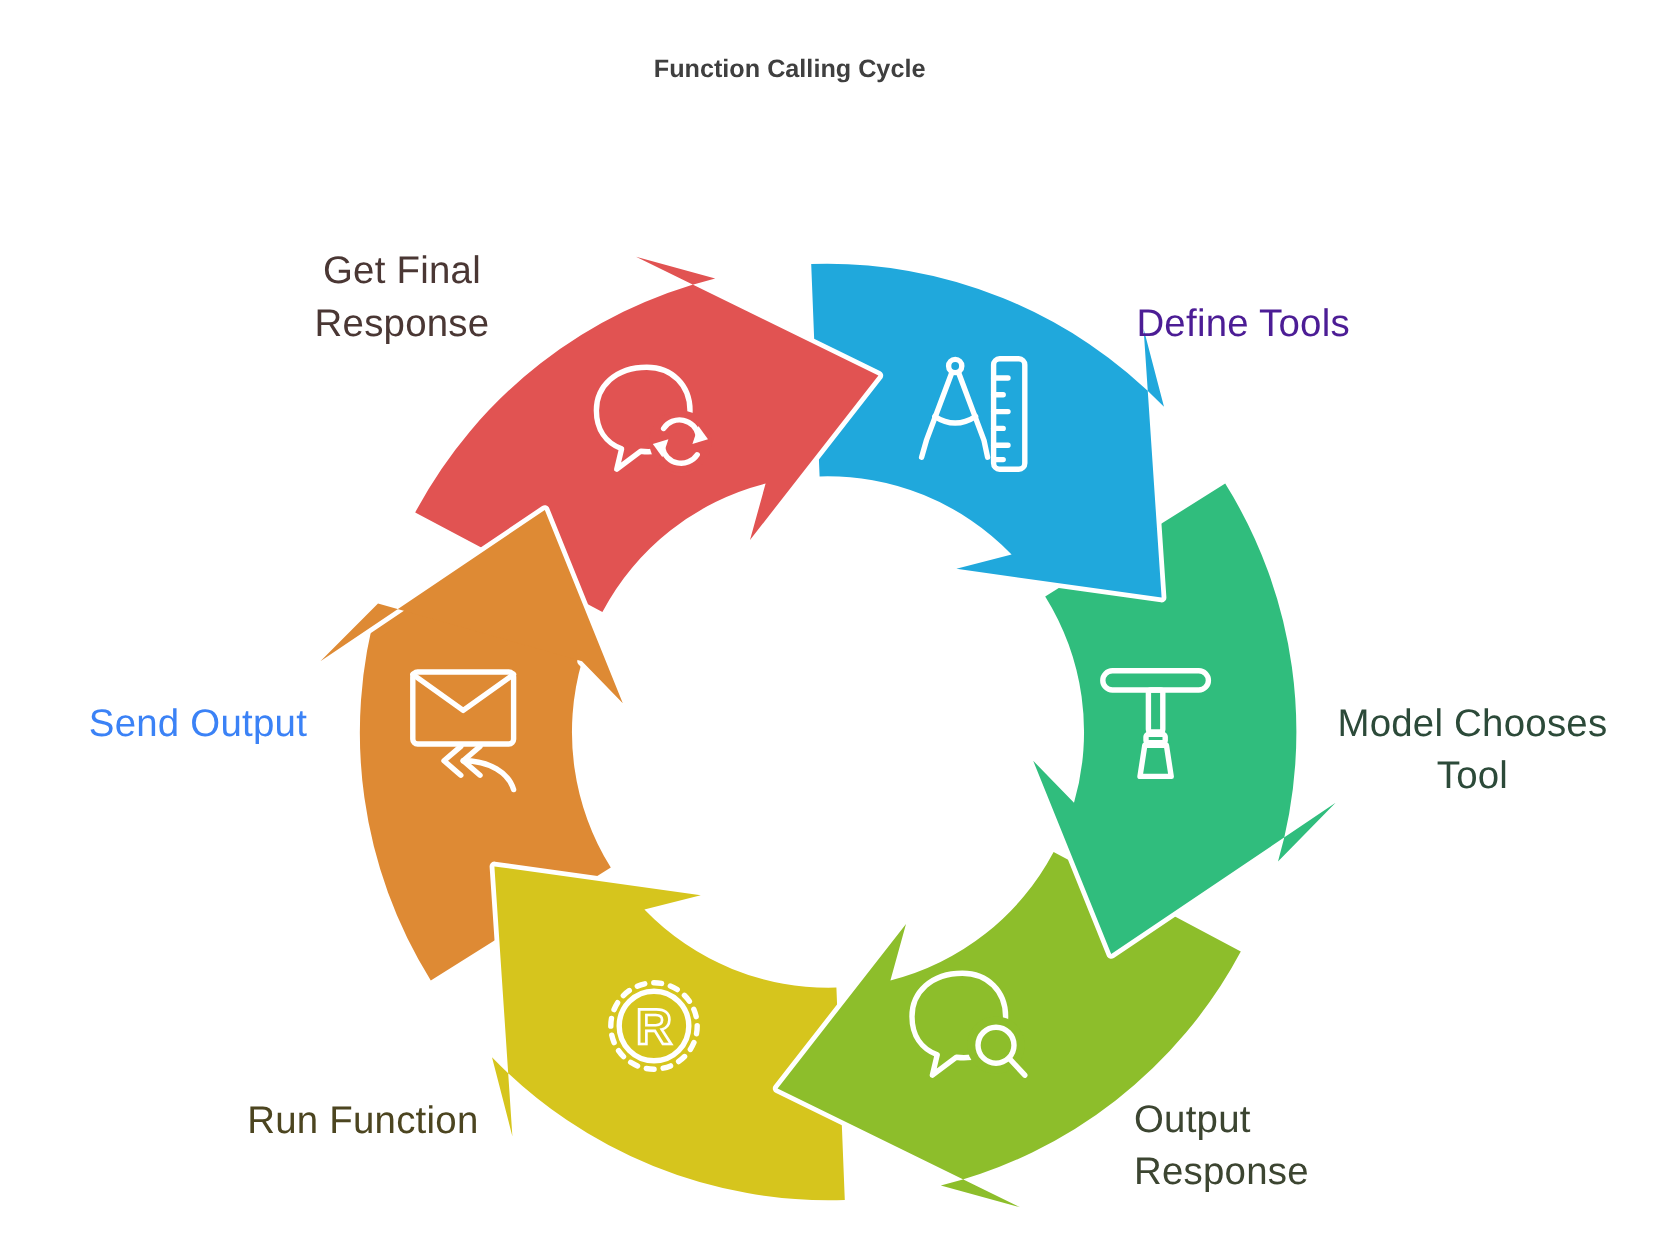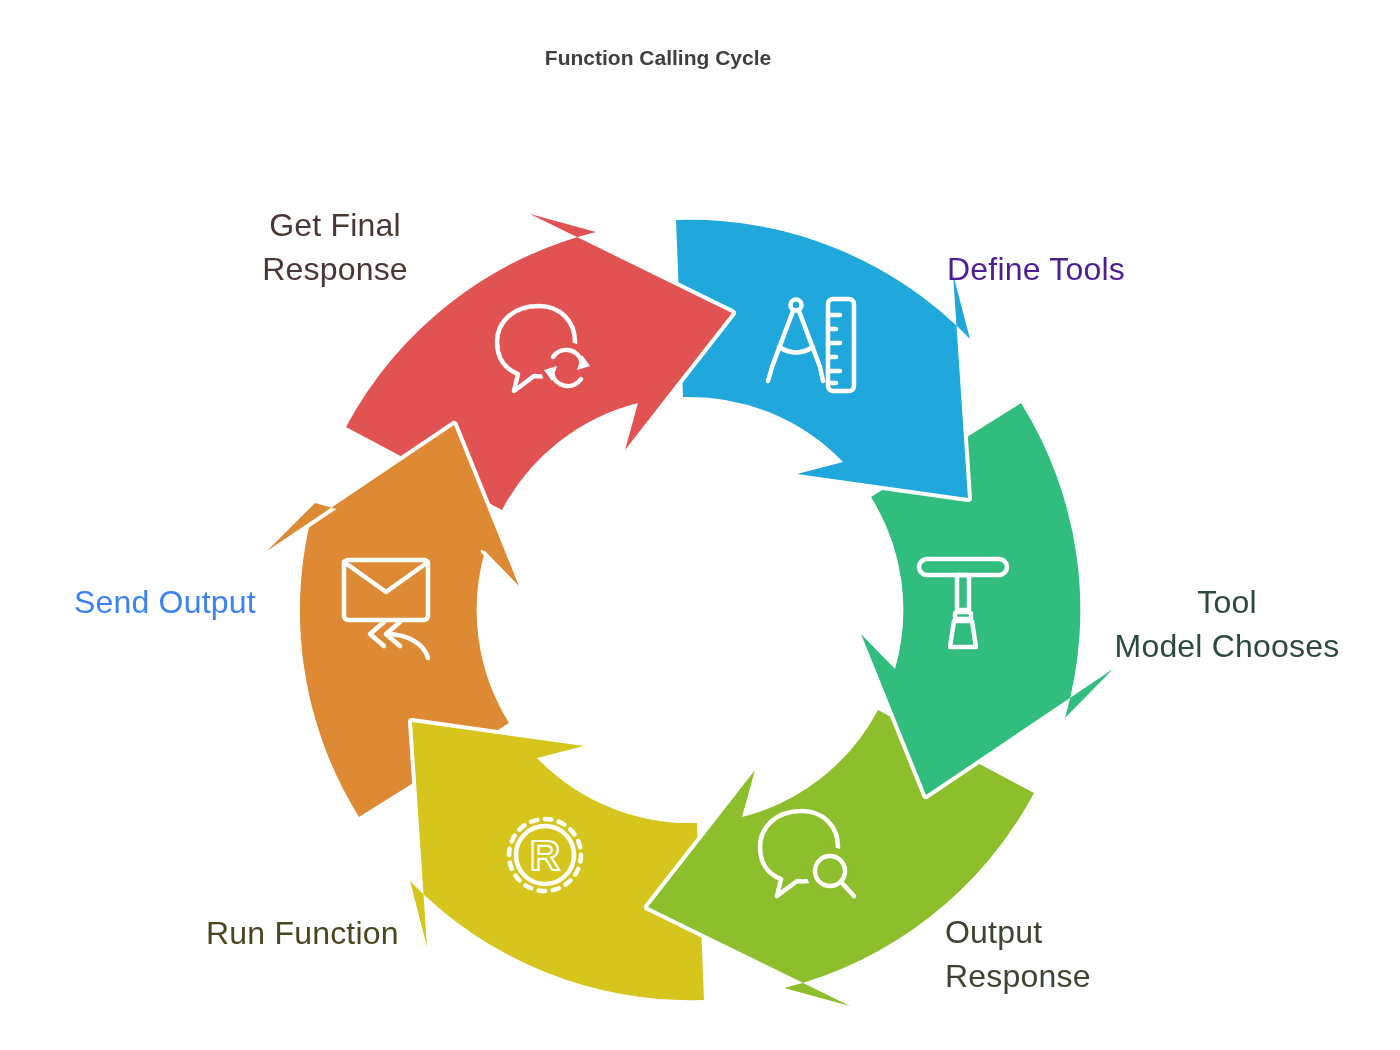--- a/index.html
+++ b/index.html
@@ -99,22 +99,22 @@
     <path fill="none" stroke="#ffffff" stroke-width="8" stroke-linejoin="round" stroke-linecap="round" d="M315,503 L267,551 L454,425 L519,586 L485,551"></path>
     <path stroke="none" d="M315,503 L267,551 L454,425 L519,586 L485,551 Z" fill="#DE8A34"></path>
   </g>
 </svg>
 
 <div class="label" style="left: 947px; top: 247px; color: #4c1d95;">
   <span>Define Tools</span>
 </div>
 
 <div class="label centered" style="left: 1227px; top: 580px; color: rgb(44, 74, 57);">
+  <span style="display:block">Model Chooses</span>
   <span style="display:block">Tool</span>
-  <span style="display:block">Model Chooses</span>
 </div>
 
 <div class="label" style="left: 945px; top: 910px; color: rgb(60, 69, 49);">
   <span style="display:block">Output</span>
   <span style="display:block">Response</span>
 </div>
 
 <div class="label" style="left: 206px; top: 911px; color: rgb(76, 69, 32);">
   <span>Run Function</span>
 </div>

